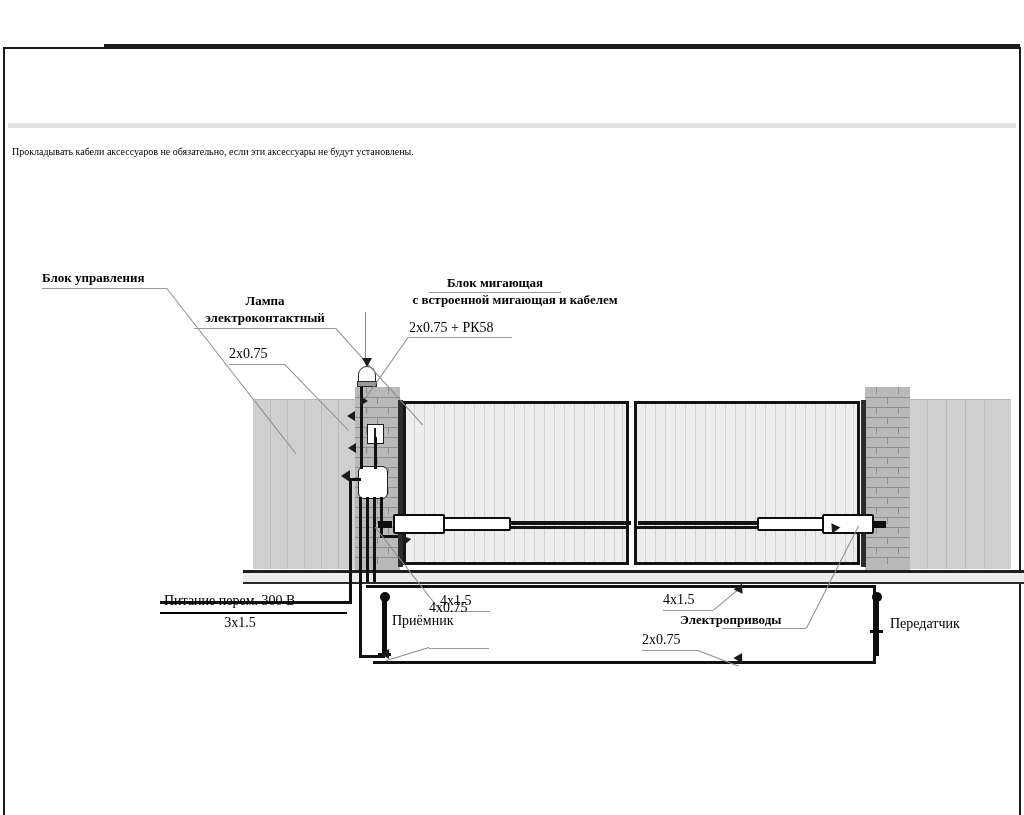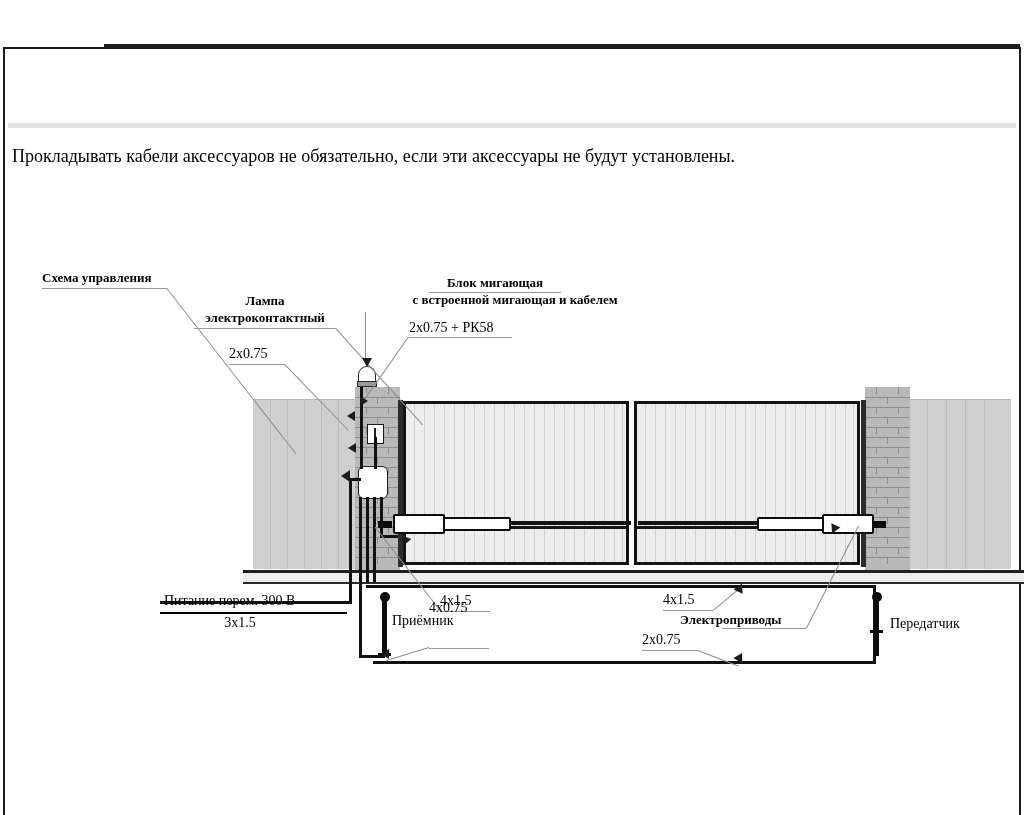--- a/index.html
+++ b/index.html
@@ -66,21 +66,21 @@
     left: 8px;
     top: 123px;
     width: 1008px;
     height: 5px;
     background: #e3e3e3;
   }
   #note {
     position: absolute;
     left: 12px;
     top: 146px;
-    font-size: 18px;
+    font-size: 10px;
     color: #000;
   }
 
   
   .lbl {
     position: absolute;
     color: #000;
     white-space: nowrap;
     line-height: 1.12;
   }
@@ -535,21 +535,21 @@
   <div class="uline" style="left:722px; top:628px; width:84px;"></div>
   <div class="leader" style="left:806px; top:628px; width:115px; transform:rotate(-63deg);"></div>
   <div class="arrowhead" style="left:829px; top:525px; border-width:0 5px 9px 5px; border-color:transparent transparent #1c1c1c transparent; transform:rotate(205deg);"></div>
 
   <div class="uline" style="left:642px; top:650px; width:56px;"></div>
   <div class="leader" style="left:698px; top:650px; width:44px; transform:rotate(21deg);"></div>
   <div class="arrowhead" style="left:735px; top:655px; border-width:0 5px 9px 5px; border-color:transparent transparent #1c1c1c transparent; transform:rotate(150deg);"></div>
 
   <div class="uline dark" style="left:160px; top:612px; width:187px;"></div>
 
-  <div class="lbl bold" style="left:42px; top:271px;">Схема управления</div>
+  <div class="lbl bold" style="left:42px; top:271px;">Блок управления</div>
 
   <div class="lbl bold center" style="left:194px; top:294px; width:142px;">Лампа</div>
   <div class="lbl bold center" style="left:194px; top:311px; width:142px;">электроконтактный</div>
 
   <div class="lbl plain" style="left:229px; top:346px;">2x0.75</div>
 
   <div class="lbl bold center" style="left:429px; top:276px; width:132px;">Блок мигающая</div>
   <div class="lbl bold center" style="left:409px; top:293px; width:212px;">с встроенной мигающая и кабелем</div>
 
   <div class="lbl plain" style="left:409px; top:320px;">2x0.75 + РК58</div>

